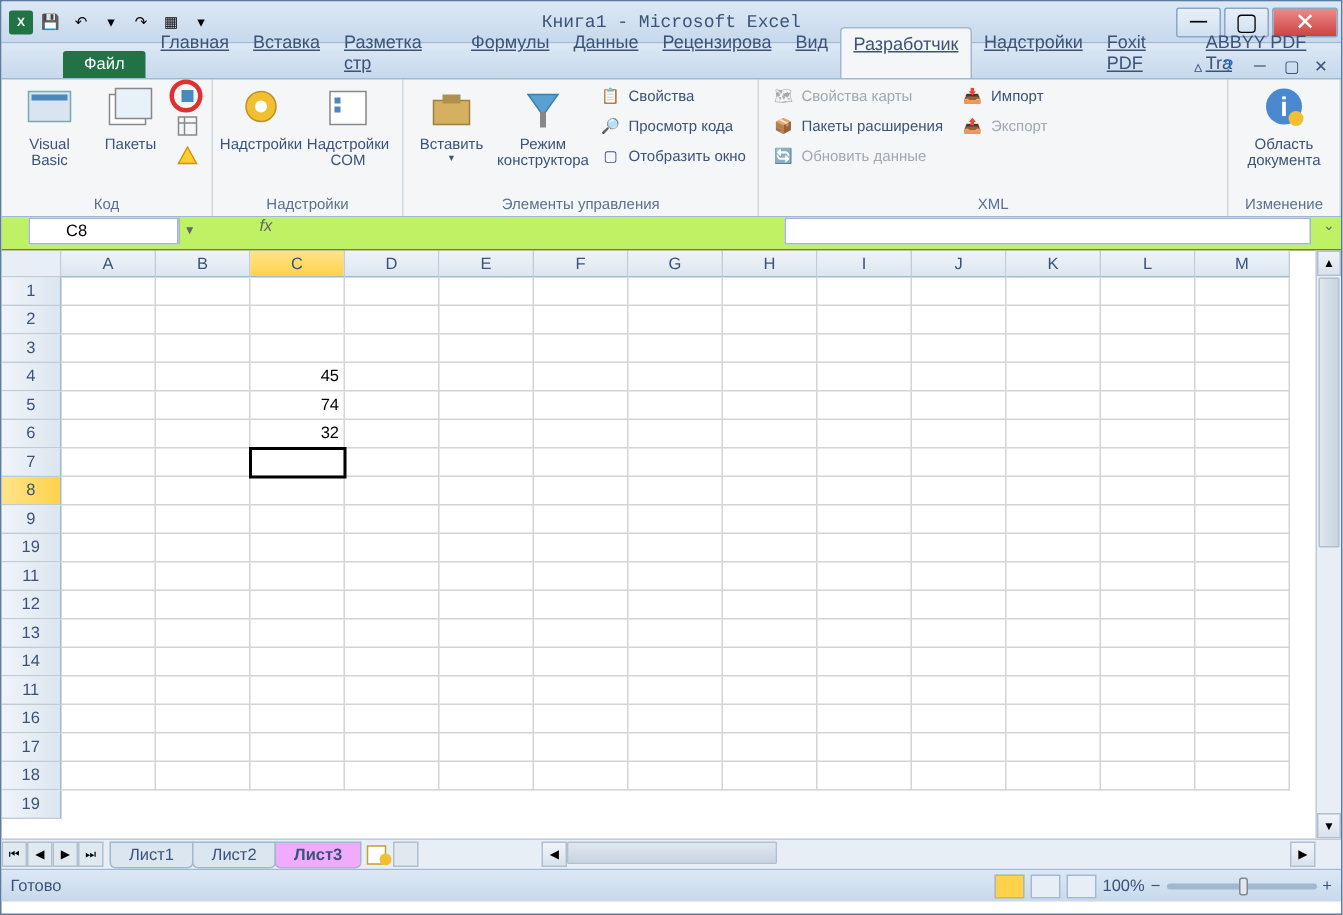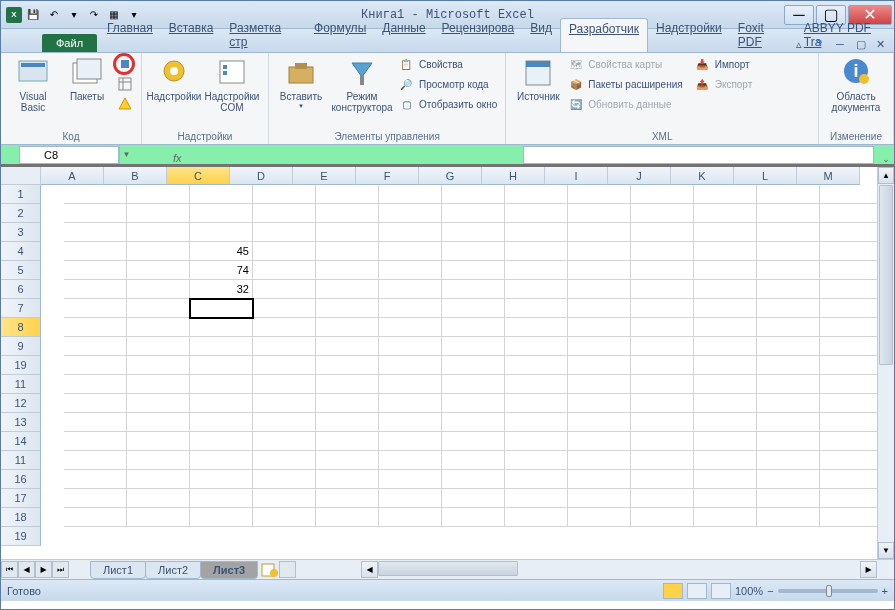--- a/index.html
+++ b/index.html
@@ -30,52 +30,52 @@
 .group-label { text-align: center; font-size: 10px; color: #5a7090; padding-top: 1px; }
 .big-btn { display: flex; flex-direction: column; align-items: center; width: 52px; padding-top: 2px; font-size: 10px; color: #3b5378; text-align: center; line-height: 1.1; }
 .big-icon { width: 32px; height: 32px; margin-bottom: 2px; display: flex; align-items: center; justify-content: center; }
 .small-stack { display: flex; flex-direction: column; gap: 2px; }
 .small-btn { display: flex; align-items: center; gap: 4px; font-size: 10px; color: #3b5378; padding: 1px 2px; white-space: nowrap; }
 .small-btn.disabled { color: #a0a8b0; }
 .small-icon { width: 16px; height: 16px; display: flex; align-items: center; justify-content: center; }
 .highlight-circle { border: 3px solid #e03030; border-radius: 50%; position: absolute; width: 22px; height: 22px; pointer-events: none; }
 
 
-.formula-bar { height: 22px; background: #86efac; border-bottom: 3px solid #737373; display: flex; align-items: flex-end; }
+.formula-bar { height: 22px; background: #bef264; border-bottom: 1px solid #737373; display: flex; align-items: flex-start; }
 .name-box { width: 100px; height: 18px; background: #fff; border: 1px solid #a0b8d0; margin-left: 18px; font-size: 11px; padding-left: 24px; display: flex; align-items: center; }
 .name-box-dd { width: 14px; text-align: center; border-left: 1px solid #a0b8d0; height: 18px; font-size: 8px; padding-top: 4px; color: #666; }
 .fx-area { display: flex; align-items: center; margin-left: 40px; }
 .fx-label { font-style: italic; font-size: 11px; color: #666; margin-right: 6px; }
 .fx-input { flex: 1; height: 18px; background: #fff; border: 1px solid #a0b8d0; }
 .fb-expand { width: 16px; text-align: center; font-size: 9px; color: #666; }
 
 
 .grid-area { position: relative; height: 392px; overflow: hidden; }
 .corner { position: absolute; left: 0; top: 0; width: 40px; height: 18px; background: #e8eef5; border-right: 1px solid #c0ccd8; border-bottom: 1px solid #c0ccd8; }
 .col-headers { position: absolute; left: 40px; top: 0; height: 18px; display: flex; }
 .col-h { width: 63px; background: linear-gradient(#f0f4f9, #dce6f0); border-right: 1px solid #c0ccd8; border-bottom: 1px solid #a0b8d0; text-align: center; font-size: 11px; color: #3b5378; line-height: 18px; }
 .col-h.sel { background: linear-gradient(#ffe48a, #ffd24a); }
 .row-headers { position: absolute; left: 0; top: 18px; width: 40px; }
 .row-h { height: 19px; background: linear-gradient(90deg, #f0f4f9, #dce6f0); border-bottom: 1px solid #c0ccd8; border-right: 1px solid #a0b8d0; text-align: center; font-size: 11px; color: #3b5378; line-height: 19px; }
 .row-h.sel { background: linear-gradient(90deg, #ffe48a, #ffd24a); }
-.cells { position: absolute; left: 40px; top: 18px; padding-left: 23px; }
+.cells { position: absolute; left: 40px; top: 18px; }
 .cell-row { display: flex; height: 19px; }
 .cell { width: 63px; height: 19px; border-right: 1px solid #d4d4d4; border-bottom: 1px solid #d4d4d4; font-size: 11px; text-align: right; padding-right: 3px; line-height: 19px; }
 .cell.selected { outline: 2px solid #000; outline-offset: -1px; position: relative; z-index: 2; }
 .vscroll { position: absolute; right: 0; top: 0; width: 17px; height: 100%; background: #e8eef5; border-left: 1px solid #c0ccd8; }
 .vscroll-btn { height: 17px; background: linear-gradient(#f0f4f9, #d8e2ec); border: 1px solid #b0c0d0; text-align: center; font-size: 8px; line-height: 15px; }
 .vscroll-thumb { height: 180px; background: linear-gradient(90deg, #e0e8f0, #c8d4e0); border: 1px solid #b0c0d0; margin: 1px; border-radius: 1px; }
 
 
 .sheet-bar { height: 20px; background: #e8eef5; display: flex; align-items: center; border-top: 1px solid #c0ccd8; position: relative; }
 .sheet-nav { display: flex; gap: 0; }
 .sheet-nav-btn { width: 17px; height: 17px; background: #e0e8f0; border: 1px solid #b0c0d0; font-size: 8px; text-align: center; line-height: 15px; }
-.sheet-tabs { display: flex; margin-left: 21px; }
+.sheet-tabs { display: flex; margin-left: 4px; }
 .sheet-tab { padding: 2px 12px; font-size: 11px; background: #dce6f0; border: 1px solid #a0b8d0; border-radius: 0 0 4px 4px; margin-right: -1px; color: #3b5378; }
-.sheet-tab.active { background: #a3a3a3; font-weight: bold; }
+.sheet-tab.active { background: #f0abfc; font-weight: bold; }
 .sheet-new { width: 18px; height: 14px; margin-left: 4px; }
 .hscroll { position: absolute; right: 17px; left: 360px; height: 17px; top: 1px; display: flex; }
 .hscroll-btn { width: 17px; background: linear-gradient(#f0f4f9, #d8e2ec); border: 1px solid #b0c0d0; text-align: center; font-size: 8px; line-height: 15px; }
 .hscroll-track { flex: 1; background: #e8eef5; }
 .hscroll-thumb { width: 140px; height: 15px; background: linear-gradient(#e0e8f0, #c8d4e0); border: 1px solid #b0c0d0; border-radius: 1px; }
 
 
 .status-bar { height: 22px; background: linear-gradient(#dce8f5, #c7d9ec); display: flex; align-items: center; padding: 0 6px; font-size: 11px; color: #3b5378; justify-content: space-between; border-top: 1px solid #a0b8d0; }
 .view-controls { display: flex; align-items: center; gap: 4px; }
 .view-btn { width: 20px; height: 16px; border: 1px solid #a0b8d0; background: #e8eef5; }
@@ -240,29 +240,20 @@
             <div class="small-icon">▢</div>
             <span>Отобразить окно</span>
           </div>
       </div>
     </div>
     <div class="group-label">Элементы управления</div>
   </div>
 
   <div class="group" style="flex:1;">
     <div class="group-body">
-      <div class="big-btn">
-        <div class="big-icon">
-            <svg width="32" height="32">
-              <rect x="4" y="4" width="24" height="24" fill="#e8f0f8" stroke="#888"></rect>
-              <rect x="4" y="4" width="24" height="6" fill="#4a88c0"></rect>
-            </svg>
-          </div>
-        <span>Источник</span>
-      </div>
       <div class="small-stack">
         <div class="small-btn disabled">
             <div class="small-icon">🗺</div>
             <span>Свойства карты</span>
           </div>
         <div class="small-btn">
             <div class="small-icon">📦</div>
             <span>Пакеты расширения</span>
           </div>
         <div class="small-btn disabled">

